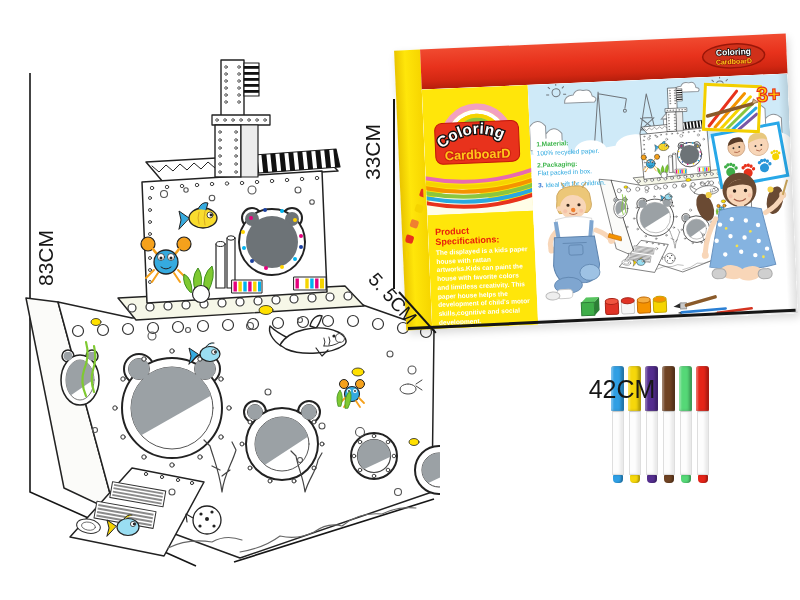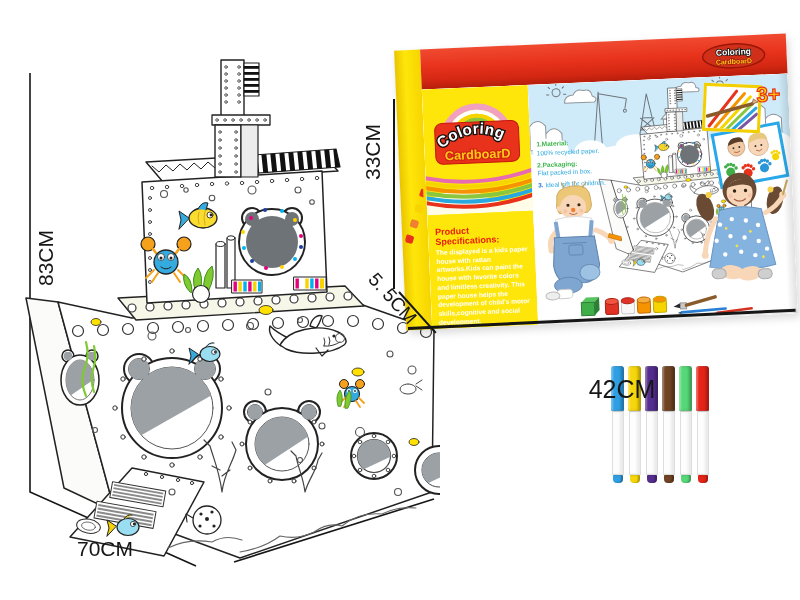--- a/index.html
+++ b/index.html
@@ -465,21 +465,20 @@
             <circle cx="236" cy="108" r="1.3"></circle>
           <circle cx="236" cy="116" r="1.3"></circle>
             <circle cx="236" cy="124" r="1.3"></circle>
             <circle cx="236" cy="132" r="1.3"></circle>
         </g>
       </g>
     </g>
   </svg>
 
   <div class="dim-label" id="label-83">83CM</div>
-  <div class="dim-label" id="label-70">70CM</div>
   <div class="dim-label" id="label-33">33CM</div>
   <div class="dim-label" id="label-55">5. 5CM</div>
   <div class="dim-label" id="label-42">42CM</div>
   <div class="dim-line" id="line-33"></div>
   <div class="dim-line" id="line-55"></div>
   <div class="dim-line" id="line-42"></div>
 
   <div id="box">
     <div id="box-spine">
       <svg id="spine-art" width="20" height="110" viewBox="0 0 20 110">

